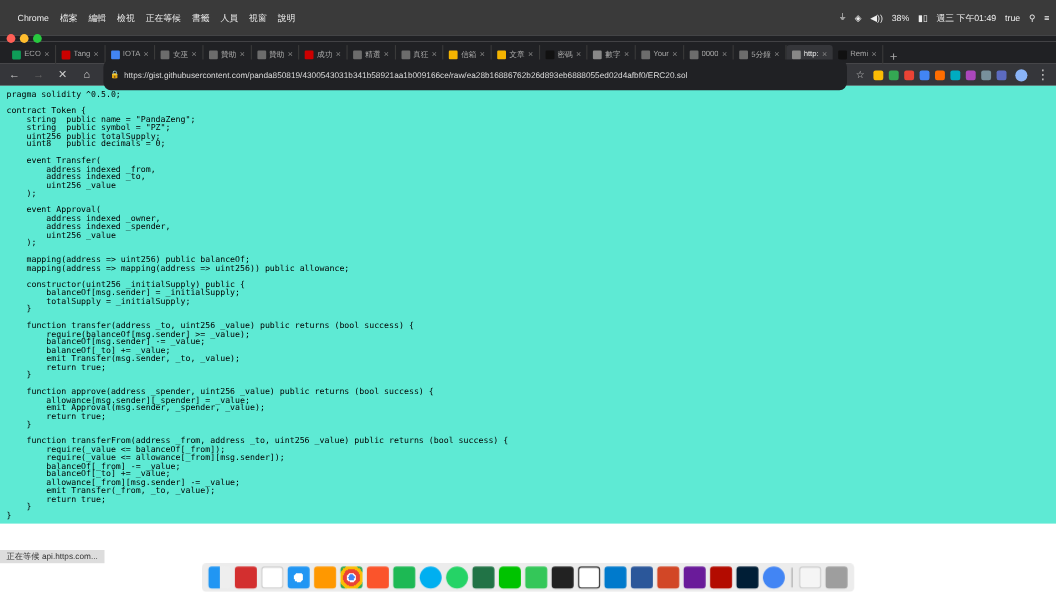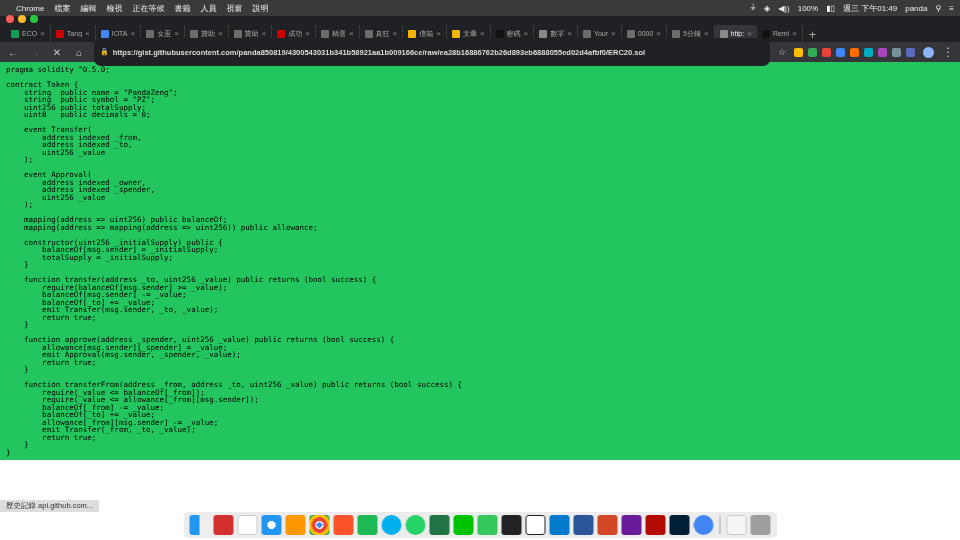--- a/index.html
+++ b/index.html
@@ -1,17 +1,17 @@
 <!DOCTYPE html>
 <html><head>
 <meta charset="utf-8">
 <style>
 * { margin: 0; padding: 0; box-sizing: border-box; }
 body { width: 960px; height: 540px; background: #fff; font-family: -apple-system, "Helvetica Neue", Arial, sans-serif; overflow: hidden; position: relative; }
-.menubar { height: 16px; background: #3a3a3a; display: flex; align-items: center; font-size: 8px; color: #eee; padding: 0 6px; justify-content: space-between; }
+.menubar { height: 32px; background: #3a3a3a; display: flex; align-items: center; font-size: 8px; color: #eee; padding: 0 6px; justify-content: space-between; }
 .menubar-left { display: flex; gap: 10px; align-items: center; }
 .menubar-right { display: flex; gap: 8px; align-items: center; }
 .apple-logo { font-size: 9px; }
 .win-controls { display: flex; gap: 4px; margin-right: 4px; }
 .wc { width: 8px; height: 8px; border-radius: 50%; }
 .wc.r { background: #ff5f56; }
 .wc.y { background: #ffbd2e; }
 .wc.g { background: #27c93f; }
 .tab-strip { height: 20px; background: #202124; display: flex; align-items: flex-end; padding-left: 6px; gap: 0; }
 .tab { height: 17px; display: flex; align-items: center; gap: 3px; padding: 0 5px; font-size: 7px; color: #aaa; border-right: 1px solid #3a3a3a; min-width: 0; flex: 0 0 auto; max-width: 58px; overflow: hidden; white-space: nowrap; }
@@ -22,29 +22,29 @@
 .fv-b { background: #4285f4; }
 .fv-m { background: #6c6c6c; }
 .fv-y { background: #f4b400; }
 .fv-bk { background: #111; }
 .fv-gr { background: #888; }
 .tab-close { color: #888; font-size: 8px; flex-shrink: 0; }
 .new-tab { color: #aaa; font-size: 12px; padding: 0 6px; }
 .addr-bar { height: 20px; background: #35363a; display: flex; align-items: center; padding: 0 6px; gap: 8px; }
 .nav-btn { color: #ccc; font-size: 10px; width: 14px; text-align: center; cursor: pointer; }
 .nav-btn.dis { color: #666; }
-.url-box { flex: 1; height: 28px; background: #202124; border-radius: 7px; display: flex; align-items: center; padding: 0 6px; font-size: 7.5px; color: #aaa; gap: 4px; font-weight: bold; }
+.url-box { flex: 1; height: 28px; background: #202124; border-radius: 7px; display: flex; align-items: center; padding: 0 6px; font-size: 7.5px; color: #aaa; gap: 4px; }
 .url-box .lock { font-size: 7px; }
 .url-box .url { color: #ddd; white-space: nowrap; overflow: hidden; }
 .ext-icons { display: flex; gap: 5px; align-items: center; }
 .ext-ic { width: 9px; height: 9px; border-radius: 2px; }
 .e1{background:#fbbc04}.e2{background:#34a853}.e3{background:#ea4335}.e4{background:#4285f4}.e5{background:#ff6d00}.e6{background:#00acc1}.e7{background:#ab47bc}.e8{background:#78909c}.e9{background:#5c6bc0}
 .avatar { width: 11px; height: 11px; border-radius: 50%; background: #8ab4f8; }
 .more { color: #ccc; font-size: 12px; }
-.content { background: #22c55e; padding: 4px 6px; font-family: "Menlo", "Monaco", monospace; font-size: 7.5px; line-height: 1.0; color: #000; white-space: pre; overflow: hidden; }
+.content { background: #5eead4; padding: 4px 6px; font-family: "Menlo", "Monaco", monospace; font-size: 7.5px; line-height: 1.0; color: #000; white-space: pre; overflow: hidden; }
 .statusbar { position: absolute; left: 0; bottom: 28px; background: #ddd; color: #333; font-size: 7.5px; padding: 1px 6px; }
 .dock { position: absolute; bottom: 2px; left: 50%; transform: translateX(-50%); height: 26px; background: rgba(200,200,200,0.35); border-radius: 4px; display: flex; align-items: center; padding: 2px 6px; gap: 4px; backdrop-filter: blur(2px); }
 .dock-ic { width: 20px; height: 20px; border-radius: 3px; flex-shrink: 0; }
 .di-finder{background:linear-gradient(90deg,#2196f3 50%,#eee 50%)}.di-news{background:#d32f2f}.di-cal{background:#fff;border:1px solid #ccc}.di-safari{background:radial-gradient(circle,#fff 30%,#2196f3 30%)}.di-ff{background:#ff9800}.di-chrome{background:radial-gradient(circle,#4285f4 20%,#fff 20% 30%,#ea4335 30% 55%,#fbbc04 55% 77%,#34a853 77%)}.di-brave{background:#fb542b}.di-spotify{background:#1db954}.di-skype{background:#00aff0;border-radius:50%}.di-wa{background:#25d366;border-radius:50%}.di-excel{background:#217346}.di-line{background:#00c300;border-radius:4px}.di-msg{background:#34c759}.di-term{background:#222}.di-notion{background:#fff;border:1px solid #222}.di-vsc{background:#007acc}.di-word{background:#2b579a}.di-ppt{background:#d24726}.di-cap{background:#6a1b9a}.di-pdf{background:#b30b00}.di-ps{background:#001e36}.di-earth{background:#4285f4;border-radius:50%}.di-doc{background:#f5f5f5;border:1px solid #ccc}.di-trash{background:#9e9e9e}
 .dock-sep { width: 1px; height: 18px; background: rgba(0,0,0,0.3); margin: 0 2px; }
 </style>
 </head>
 <body>
 
 <div class="menubar">
@@ -57,24 +57,24 @@
     <span>正在等候</span>
     <span>書籤</span>
     <span>人員</span>
     <span>視窗</span>
     <span>說明</span>
   </div>
   <div class="menubar-right">
     <span>⏚</span>
     <span>◈</span>
     <span>◀))</span>
-    <span>100%</span>
+    <span>38%</span>
     <span>▮▯</span>
     <span>週三 下午01:49</span>
-    <span>panda</span>
+    <span>true</span>
     <span>⚲</span>
     <span>≡</span>
   </div>
 </div>
 
 <div style="height:6px;background:#202124;display:flex;align-items:center;padding-left:6px">
   <div class="win-controls">
     <div class="wc r"></div>
     <div class="wc y"></div>
     <div class="wc g"></div>
@@ -246,21 +246,21 @@
         require(_value &lt;= balanceOf[_from]);
         require(_value &lt;= allowance[_from][msg.sender]);
         balanceOf[_from] -= _value;
         balanceOf[_to] += _value;
         allowance[_from][msg.sender] -= _value;
         emit Transfer(_from, _to, _value);
         return true;
     }
 }</pre>
 
-<div class="statusbar">歷史記錄 api.github.com...</div>
+<div class="statusbar">正在等候 api.https.com...</div>
 
 <div class="dock" id="dock">
     <div class="dock-ic di-finder"></div>
     <div class="dock-ic di-news"></div>
     <div class="dock-ic di-cal"></div>
     <div class="dock-ic di-safari"></div>
     <div class="dock-ic di-ff"></div>
     <div class="dock-ic di-chrome"></div>
     <div class="dock-ic di-brave"></div>
     <div class="dock-ic di-spotify"></div>

